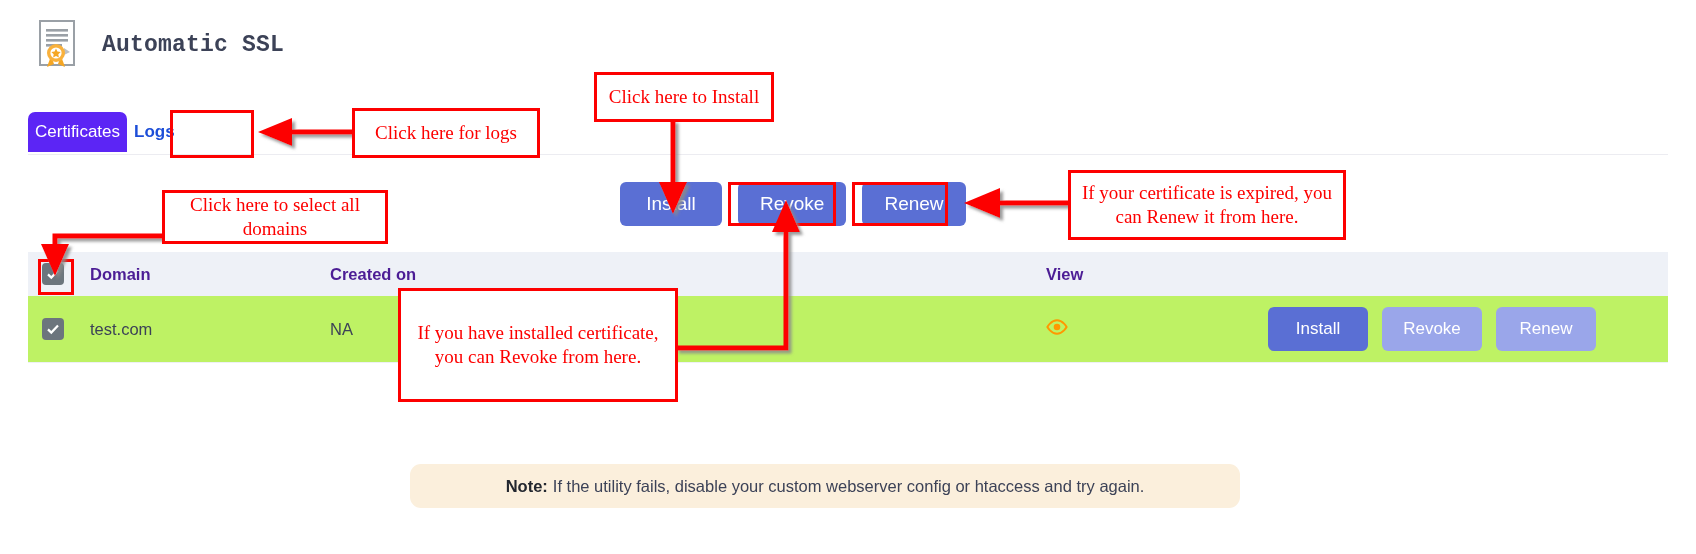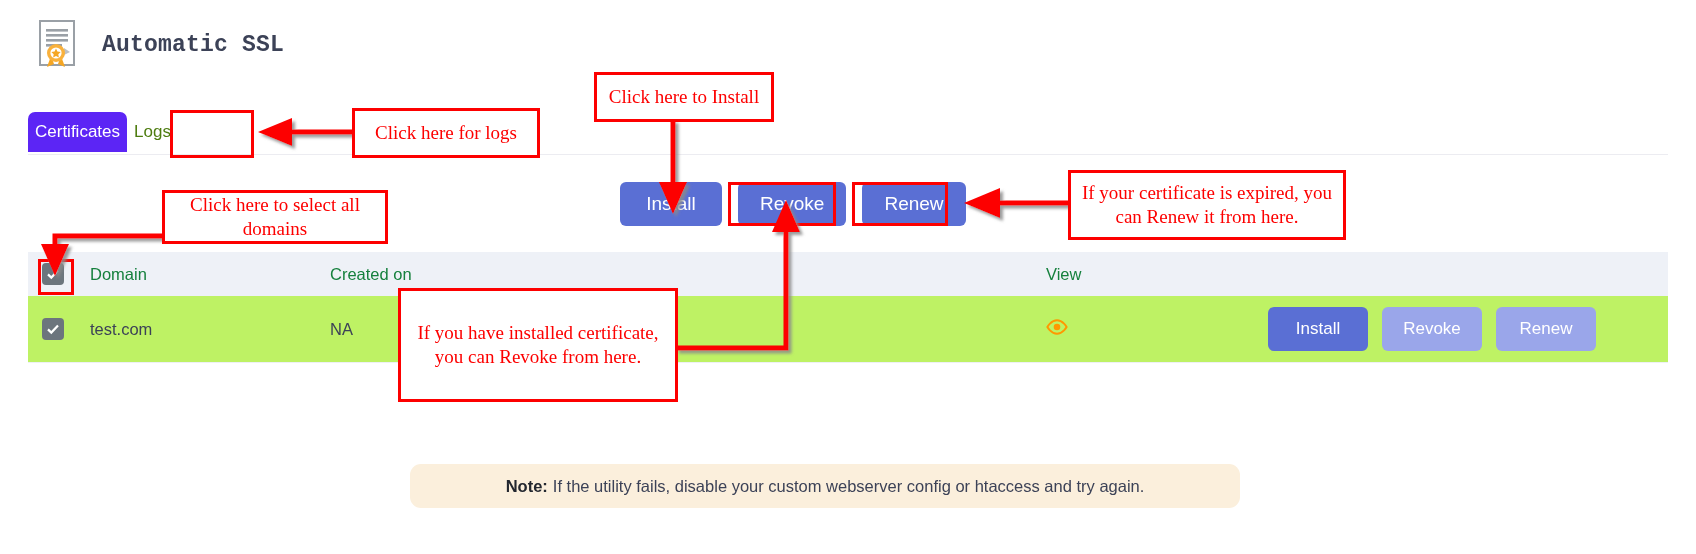--- a/index.html
+++ b/index.html
@@ -60,22 +60,23 @@
     font-size: 17px;
     box-sizing: border-box;
     border-radius: 7px 7px 0 0;
   }
   .tab.active {
     background: #5c25f5;
     color: #ffffff;
     font-weight: normal;
   }
   .tab.inactive {
-    color: #4d7c0f;
+    color: #1d4ed8;
     background: transparent;
+    font-weight: bold;
   }
 
   
   .top-actions {
     position: absolute;
     left: 620px;
     top: 182px;
     display: flex;
     gap: 16px;
   }
@@ -100,23 +101,23 @@
     position: absolute;
     left: 28px;
     top: 252px;
     width: 1640px;
   }
   .t-head {
     display: flex;
     align-items: center;
     height: 44px;
     background: #eef1f7;
-    font-weight: normal;
+    font-weight: bold;
     font-size: 16.5px;
-    color: #15803d;
+    color: #4c1d95;
   }
   .t-row {
     display: flex;
     align-items: center;
     height: 66px;
     background: #bef264;
     border-bottom: 1px solid #eef0f5;
     font-size: 16.5px;
     color: #3c4257;
   }

